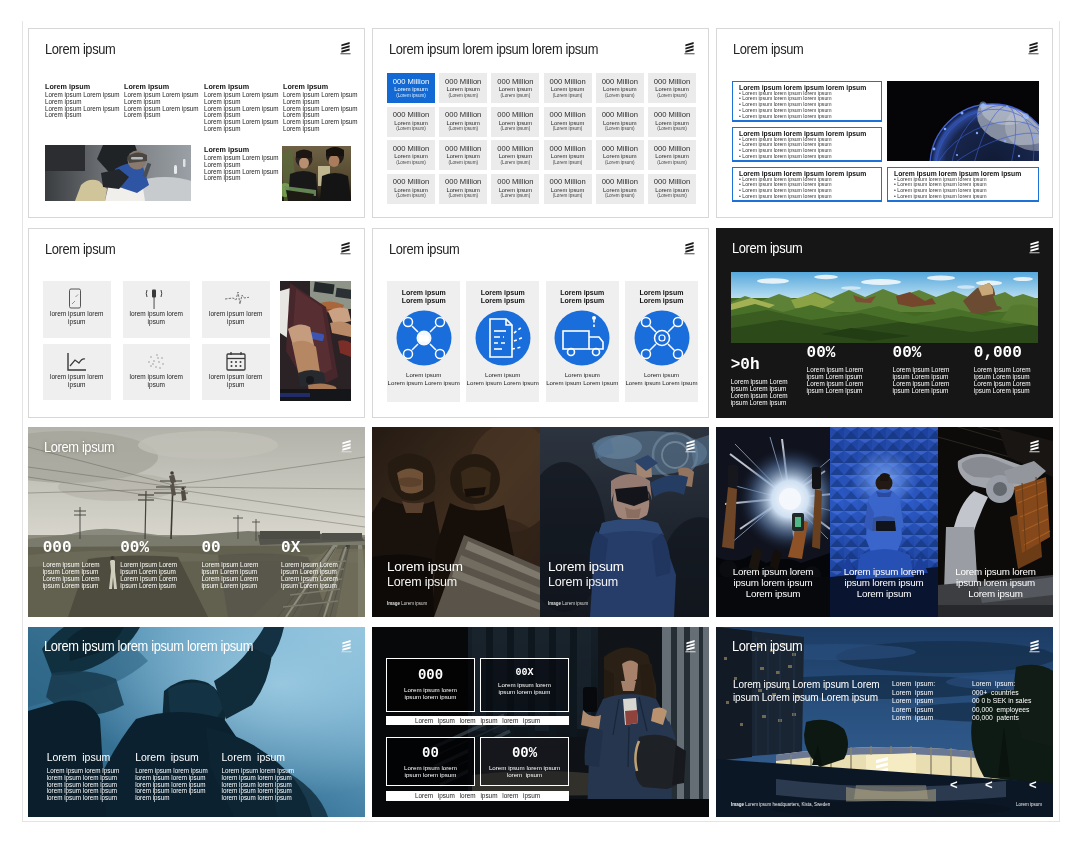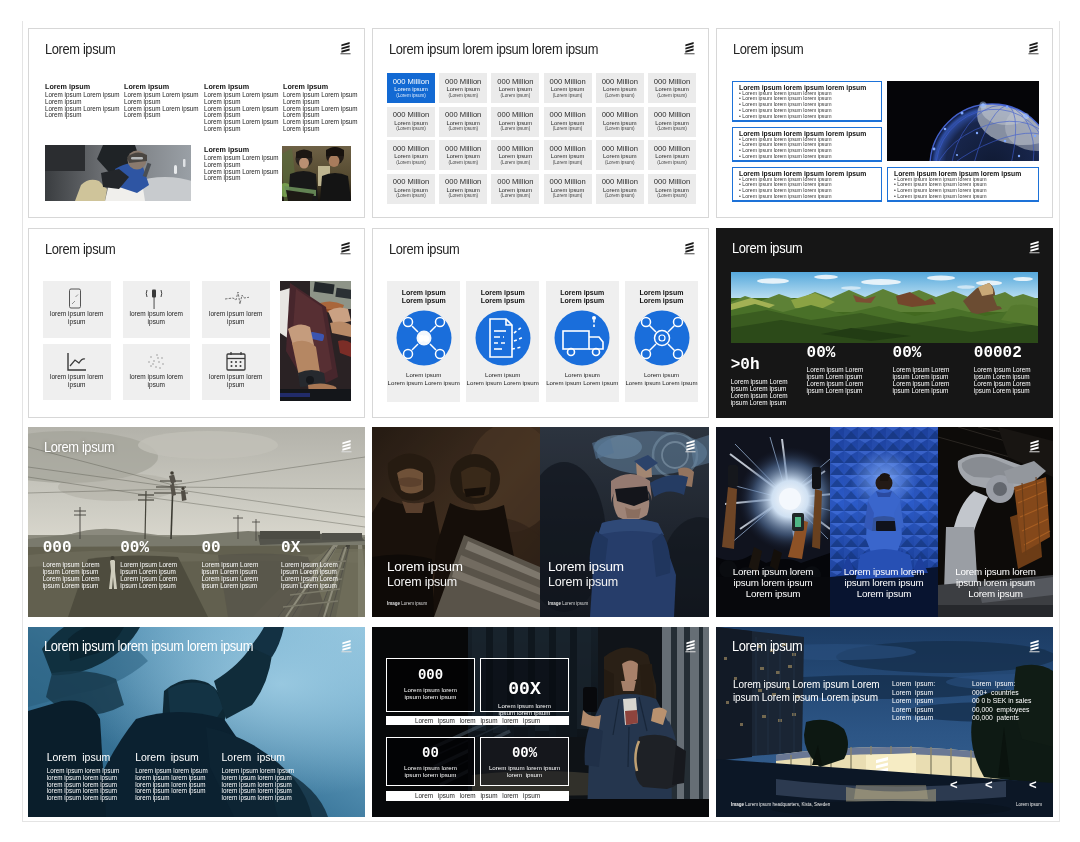--- a/index.html
+++ b/index.html
@@ -562,21 +562,21 @@
     </div>
   <div class="stat abs" style="left:90.6px;top:116px;width:72px">
       <div class="num">00%</div>
       <div class="bd">Lorem ipsum Lorem<br>ipsum Lorem ipsum<br>Lorem ipsum Lorem<br>ipsum Lorem ipsum</div>
     </div>
   <div class="stat abs" style="left:176.6px;top:116px;width:72px">
       <div class="num">00%</div>
       <div class="bd">Lorem ipsum Lorem<br>ipsum Lorem ipsum<br>Lorem ipsum Lorem<br>ipsum Lorem ipsum</div>
     </div>
   <div class="stat abs" style="left:257.8px;top:116px;width:72px">
-      <div class="num">00002</div>
+      <div class="num">0,000</div>
       <div class="bd">Lorem ipsum Lorem<br>ipsum Lorem ipsum<br>Lorem ipsum Lorem<br>ipsum Lorem ipsum</div>
     </div>
 </div>
 
 <div class="slide" style="left:28px;top:427px" id="s7">
   <svg class="abs" style="left:0;top:0" width="337" height="190" viewBox="0 0 337 190">
     <defs>
       <linearGradient id="sky7" x1="0" y1="0" x2="0" y2="1">
           <stop offset="0" stop-color="#b3b2aa"></stop>
           <stop offset="0.7" stop-color="#cccbc2"></stop>
@@ -1023,21 +1023,21 @@
     <path d="M267 110 Q289 104 304 114 L309 148 Q307 160 295 162 L271 160 Q263 154 263 142 Z" fill="#1e2126"></path>
     <path d="M267 114 Q261 128 265 144" stroke="#bfa073" stroke-width="2.5" fill="none"></path>
     <path d="M304 118 L314 124 L312 156 L300 158 Z" fill="#17191e"></path>
     <rect x="0" y="172" width="337" height="18" fill="#07080a"></rect>
   </svg>
   <div class="abs" style="left:14px;top:31px;width:89px;height:54px;border:1px solid #fff;background:rgba(2,2,4,0.8);box-sizing:border-box;text-align:center;color:#fff">
     <div class="mono" style="font-size:14px;margin-top:8px">000</div>
     <div style="font-size:6.2px;line-height:7px;margin-top:3px">Lorem ipsum lorem<br>ipsum lorem ipsum</div>
   </div>
   <div class="abs" style="left:108px;top:31px;width:89px;height:54px;border:1px solid #fff;background:rgba(6,8,12,0.55);box-sizing:border-box;text-align:center;color:#fff">
-    <div class="mono" style="font-size:18px;margin-top:20px">00X</div>
+    <div class="mono" style="font-size:10px;margin-top:8px">00X</div>
     <div style="font-size:6.2px;line-height:7px;margin-top:3px">Lorem ipsum lorem<br>ipsum lorem ipsum</div>
   </div>
   <div class="abs" style="left:14px;top:88.5px;width:183px;height:9px;background:#fff;color:#1a1a1a;font-size:6.4px;text-align:center;line-height:9px;word-spacing:3px">Lorem ipsum lorem ipsum lorem ipsum</div>
   <div class="abs" style="left:14px;top:110px;width:89px;height:49px;border:1px solid #fff;background:rgba(2,2,4,0.75);box-sizing:border-box;text-align:center;color:#fff">
     <div class="mono" style="font-size:14px;margin-top:7px">00</div>
     <div style="font-size:6.2px;line-height:7px;margin-top:3px">Lorem ipsum lorem<br>ipsum lorem ipsum</div>
   </div>
   <div class="abs" style="left:108px;top:110px;width:89px;height:49px;border:1px solid #fff;background:rgba(30,32,36,0.45);box-sizing:border-box;text-align:center;color:#fff">
     <div class="mono" style="font-size:14px;margin-top:7px">00%</div>
     <div style="font-size:6.2px;line-height:7px;margin-top:3px">Lorem ipsum lorem ipsum<br>lorem&nbsp; ipsum</div>

